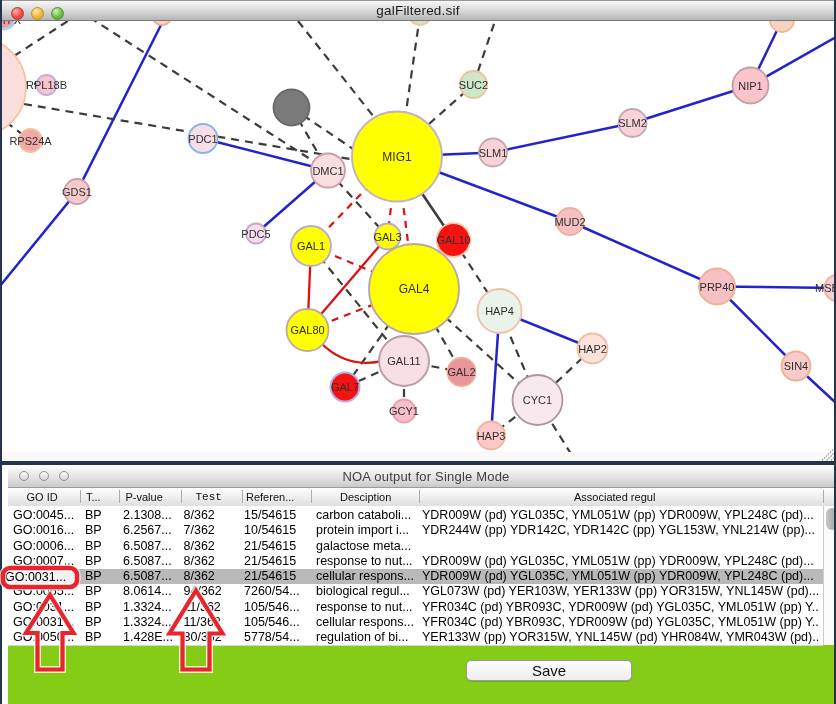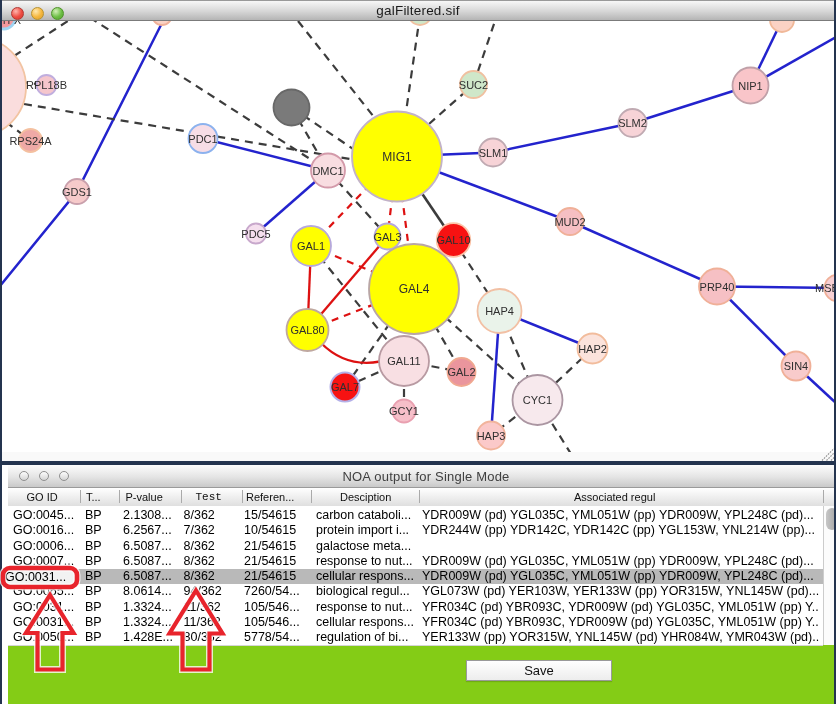--- a/index.html
+++ b/index.html
@@ -37,23 +37,23 @@
   .c2{left:115px;width:56px;}
   .c3{left:175.5px;width:54px;}
   .c4{left:236px;width:63px;}
   .c5{left:308px;width:99px;}
   .c6{left:414px;width:397px;}
   .rowsel{background:#b9b9b9;}
   #vscroll{position:absolute;left:815px;top:40.5px;width:17px;height:139.5px;
     background:#fcfcfc;border-left:1px solid #ccc;box-sizing:border-box;}
   #vthumb{position:absolute;left:2px;top:2px;width:12px;height:22px;border-radius:6px;
     background:linear-gradient(90deg,#c7c7c7,#9f9f9f);}
-  .btn{position:absolute;top:195px;width:146px;height:21px;border:1px solid #9a9a9a;
-    border-radius:0;background:linear-gradient(#ffffff,#ededed);
-    font-size:13px;color:#111;text-align:center;line-height:20px;
+  .btn{position:absolute;top:195px;width:166px;height:21px;border:1px solid #9a9a9a;
+    border-radius:5px;background:linear-gradient(#ffffff,#ededed);
+    font-size:15px;color:#111;text-align:center;line-height:20px;
     box-shadow:0 1px 1px rgba(0,0,0,0.15);box-sizing:border-box;}
   #annot{position:absolute;left:0;top:0;z-index:50;pointer-events:none;}
 </style>
 </head>
 <body>
 <div id="netwin">
   <svg id="netsvg" width="836" height="452" viewBox="0 0 836 452">
 
     <g fill="none">
 

